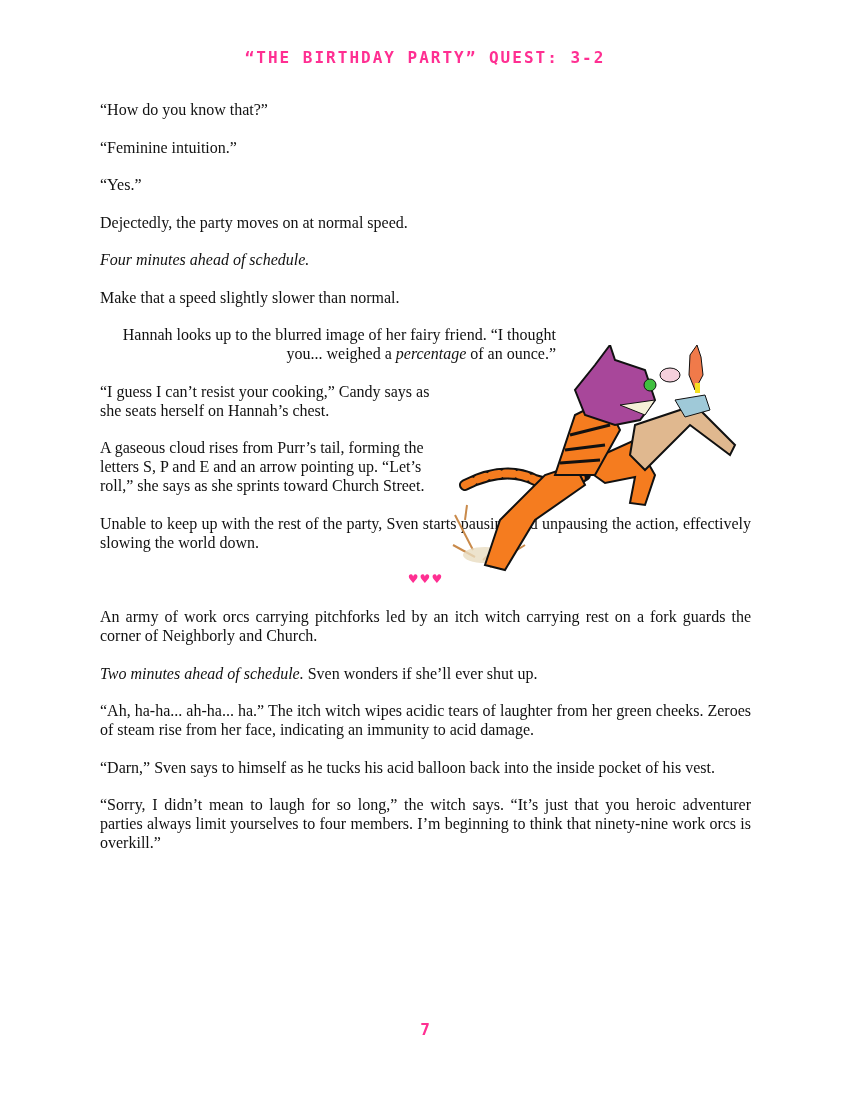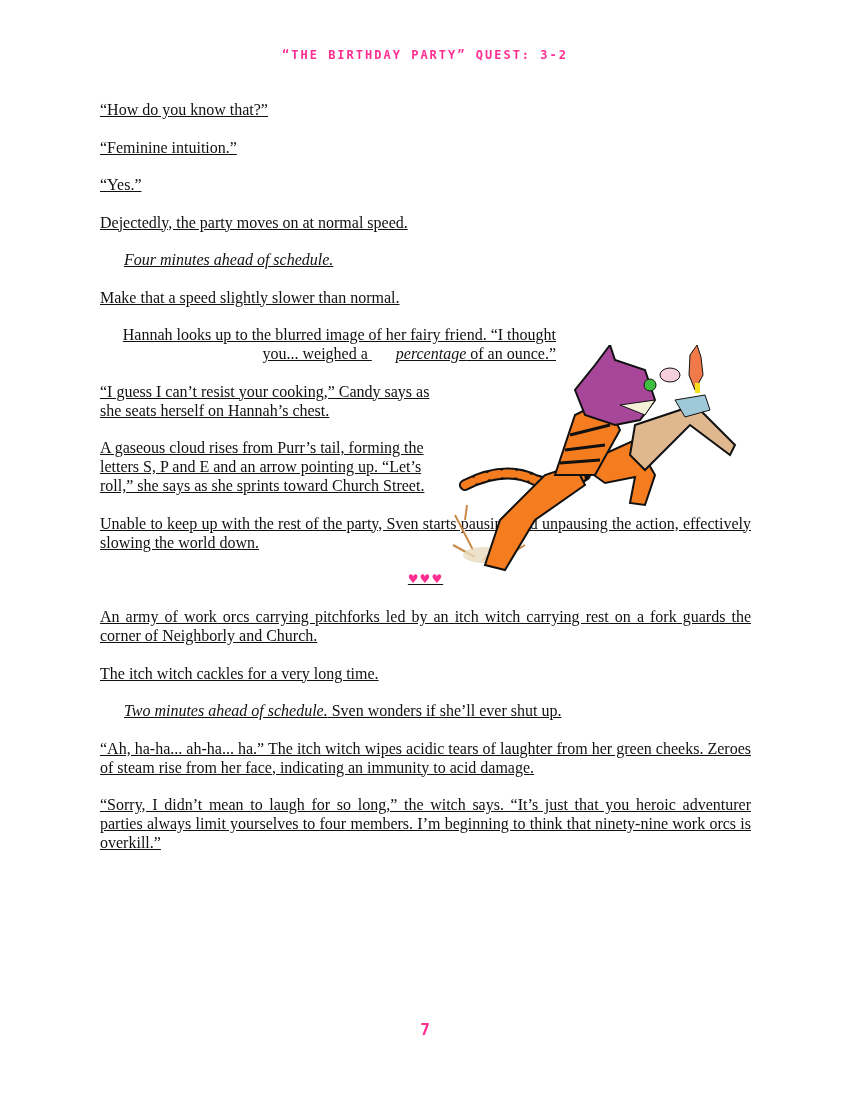--- a/index.html
+++ b/index.html
@@ -1,32 +1,32 @@
 <!DOCTYPE html>
 <html><head>
   <meta charset="utf-8">
   <style>
     html, body { margin: 0; padding: 0; background: #ffffff; }
     body { width: 850px; height: 1100px; position: relative; overflow: hidden; }
     .page { position: absolute; left: 0; top: 0; width: 850px; height: 1100px; }
     .header {
       position: absolute; left: 0; top: 48px; width: 850px; text-align: center;
       font-family: "DejaVu Sans Mono", monospace; font-weight: bold;
-      font-size: 12px; letter-spacing: 2px; color: #ff2f92;
+      font-size: 16px; letter-spacing: 2px; color: #ff2f92;
       text-transform: uppercase;
     }
     .body-text {
       position: absolute; left: 100px; top: 100px; width: 651px;
-      font-family: "Liberation Serif", serif; font-size: 16px; line-height: 19px; color: #111; text-decoration: underline;
+      font-family: "Liberation Serif", serif; font-size: 16px; line-height: 19px; color: #111;
     }
     .p { margin: 0 0 18.5px 0; }
     .narrow { width: 456px; text-align: right; }
     .narrower { width: 350px; }
     .justify { text-align: justify; }
-    em { font-style: italic; margin-left: 24px; }
+    em { font-style: italic; }
     .divider {
       text-align: center; color: #ff2f92; font-size: 12px; letter-spacing: 1px;
       margin: 0 0 18px 0; line-height: 19px; font-family: "DejaVu Sans", sans-serif;
     }
     .illustration { position: absolute; left: 445px; top: 345px; width: 310px; height: 230px; }
     .footer {
       position: absolute; left: 0; top: 1020px; width: 850px; text-align: center;
       font-family: "DejaVu Sans Mono", monospace; font-weight: bold; font-size: 16px; color: #ff2f92;
     }
   </style>
@@ -42,23 +42,23 @@
     <p class="p">“Yes.”</p>
     <p class="p">Dejectedly, the party moves on at normal speed.</p>
     <p class="p"><em>Four minutes ahead of schedule.</em></p>
     <p class="p">Make that a speed slightly slower than normal.</p>
     <p class="p narrow"><span>Hannah looks up to the blurred image of her fairy friend. “I thought you... weighed a </span><em>percentage</em><span> of an ounce.”</span></p>
     <p class="p narrower">“I guess I can’t resist your cooking,” Candy says as she seats herself on Hannah’s chest.</p>
     <p class="p narrower">A gaseous cloud rises from Purr’s tail, forming the letters S, P and E and an arrow pointing up. “Let’s roll,” she says as she sprints toward Church Street.</p>
     <p class="p justify">Unable to keep up with the rest of the party, Sven starts pausing and unpausing the action, effectively slowing the world down.</p>
     <div class="divider">♥♥♥</div>
     <p class="p justify">An army of work orcs carrying pitchforks led by an itch witch carrying rest on a fork guards the corner of Neighborly and Church.</p>
-    <p class="p">The itch witch cackles for a very long time.</p>
     <p class="p"><em>Two minutes ahead of schedule.</em><span> Sven wonders if she’ll ever shut up.</span></p>
     <p class="p justify">“Ah, ha-ha... ah-ha... ha.” The itch witch wipes acidic tears of laughter from her green cheeks. Zeroes of steam rise from her face, indicating an immunity to acid damage.</p>
+    <p class="p">“Darn,” Sven says to himself as he tucks his acid balloon back into the inside pocket of his vest.</p>
     <p class="p justify">“Sorry, I didn’t mean to laugh for so long,” the witch says. “It’s just that you heroic adventurer parties always limit yourselves to four members. I’m beginning to think that ninety-nine work orcs is overkill.”</p>
   </div>
 
   <svg class="illustration" viewBox="0 0 310 230">
 
     <g stroke="#c98a4a" stroke-width="2" fill="none">
       <path d="M10 170 L28 205"></path>
         <path d="M8 200 L30 212"></path>
         <path d="M38 215 L60 195"></path>
         <path d="M45 222 L80 200"></path>

